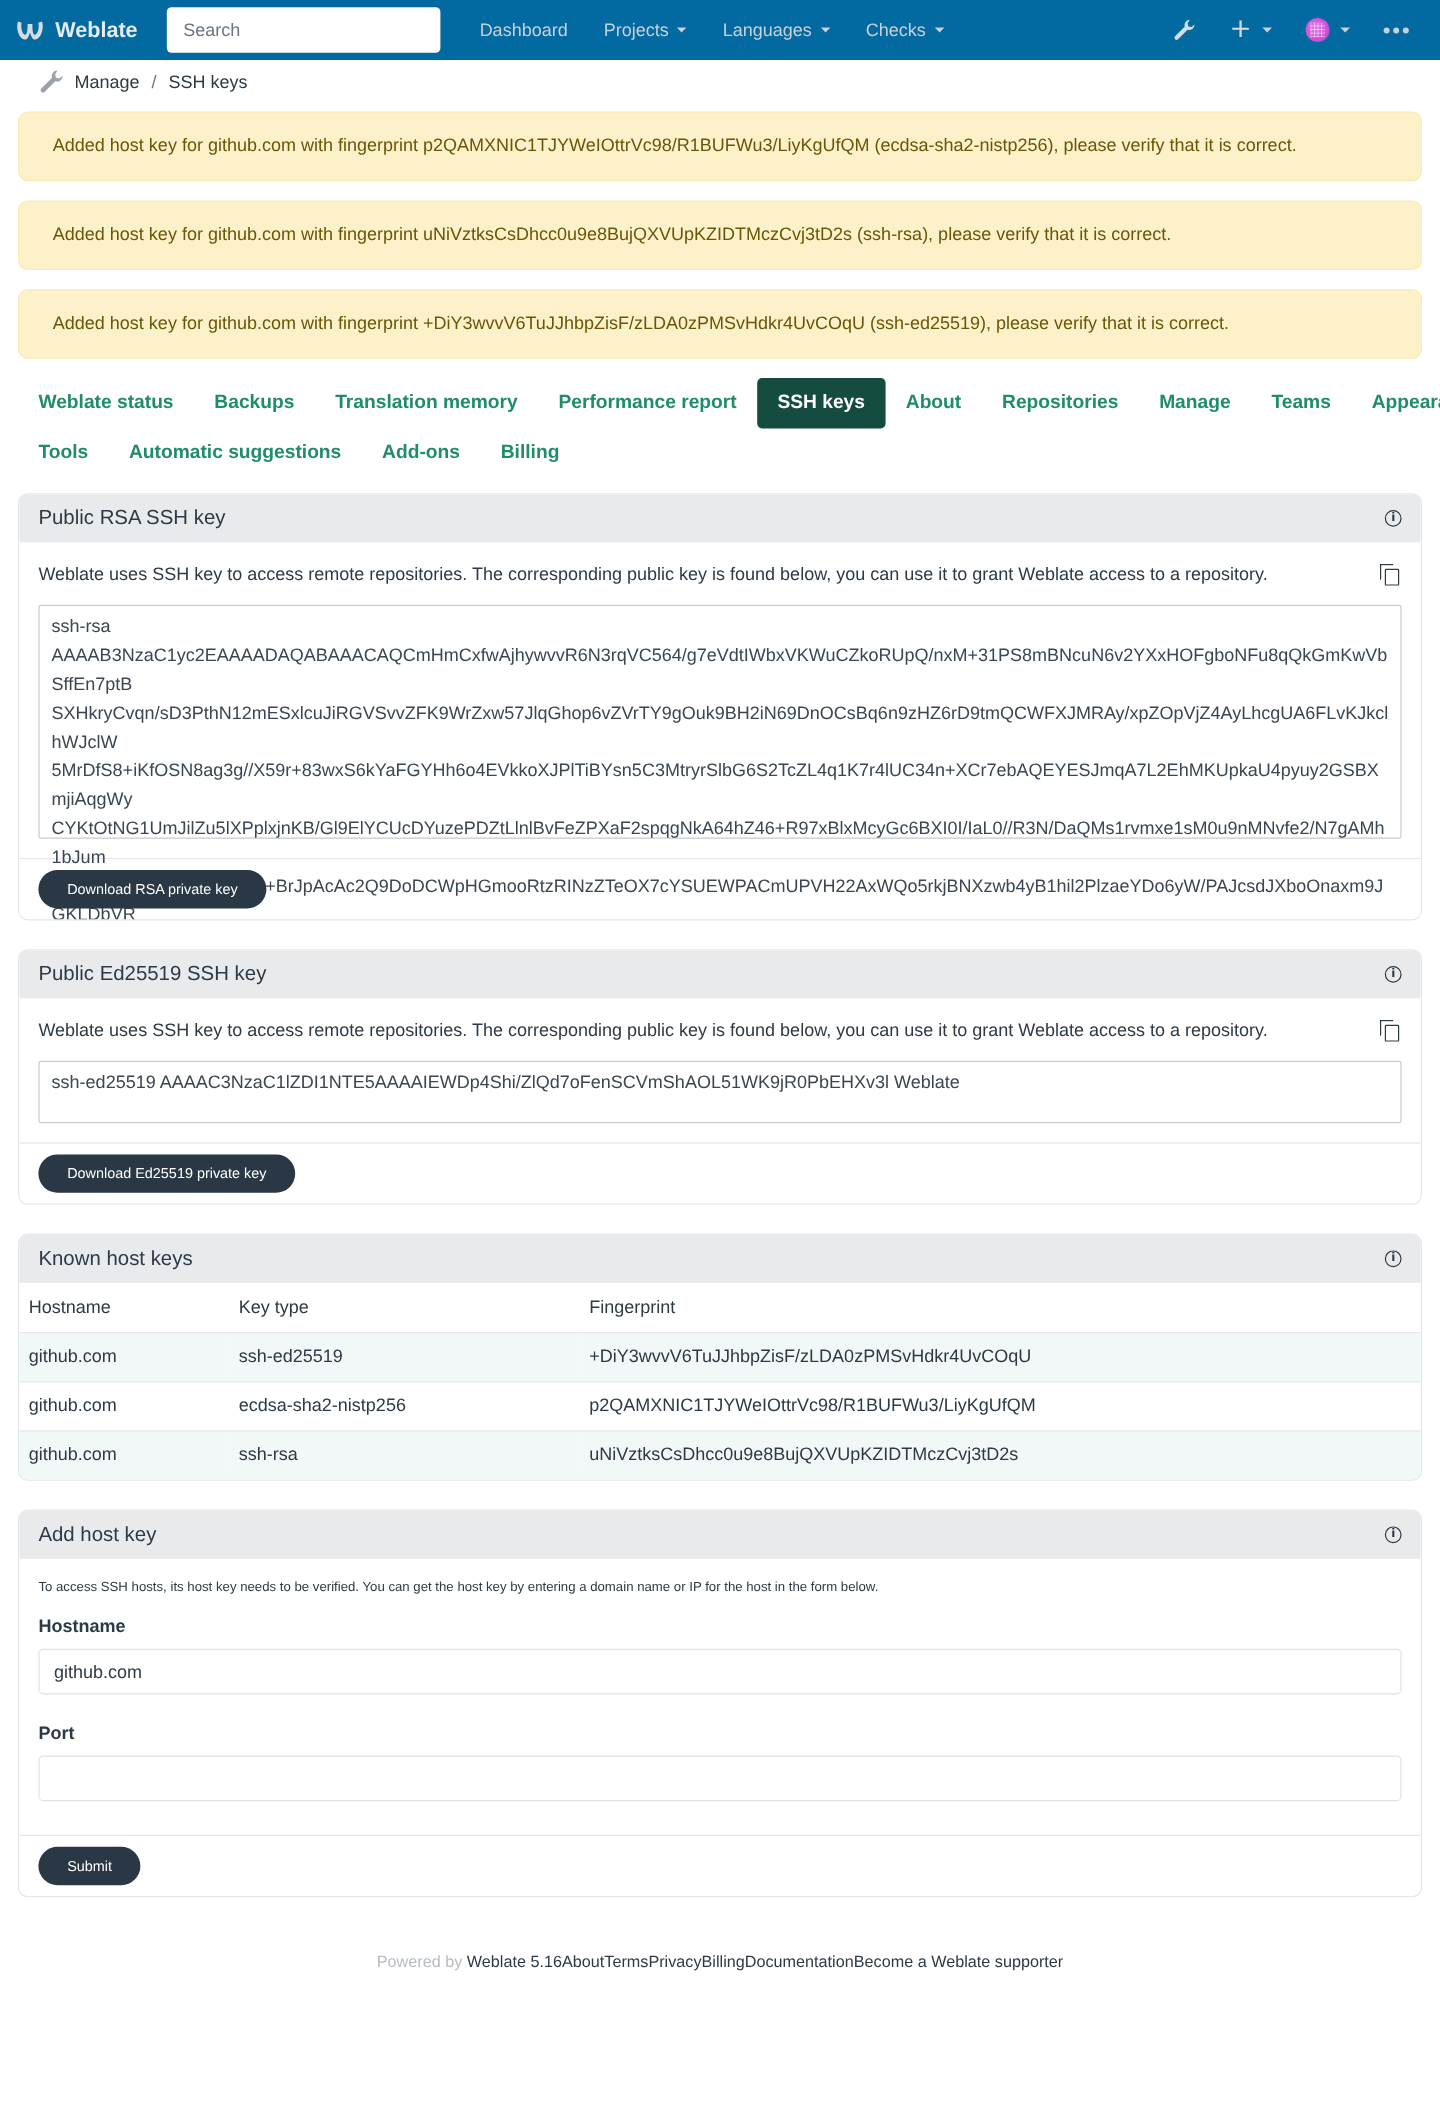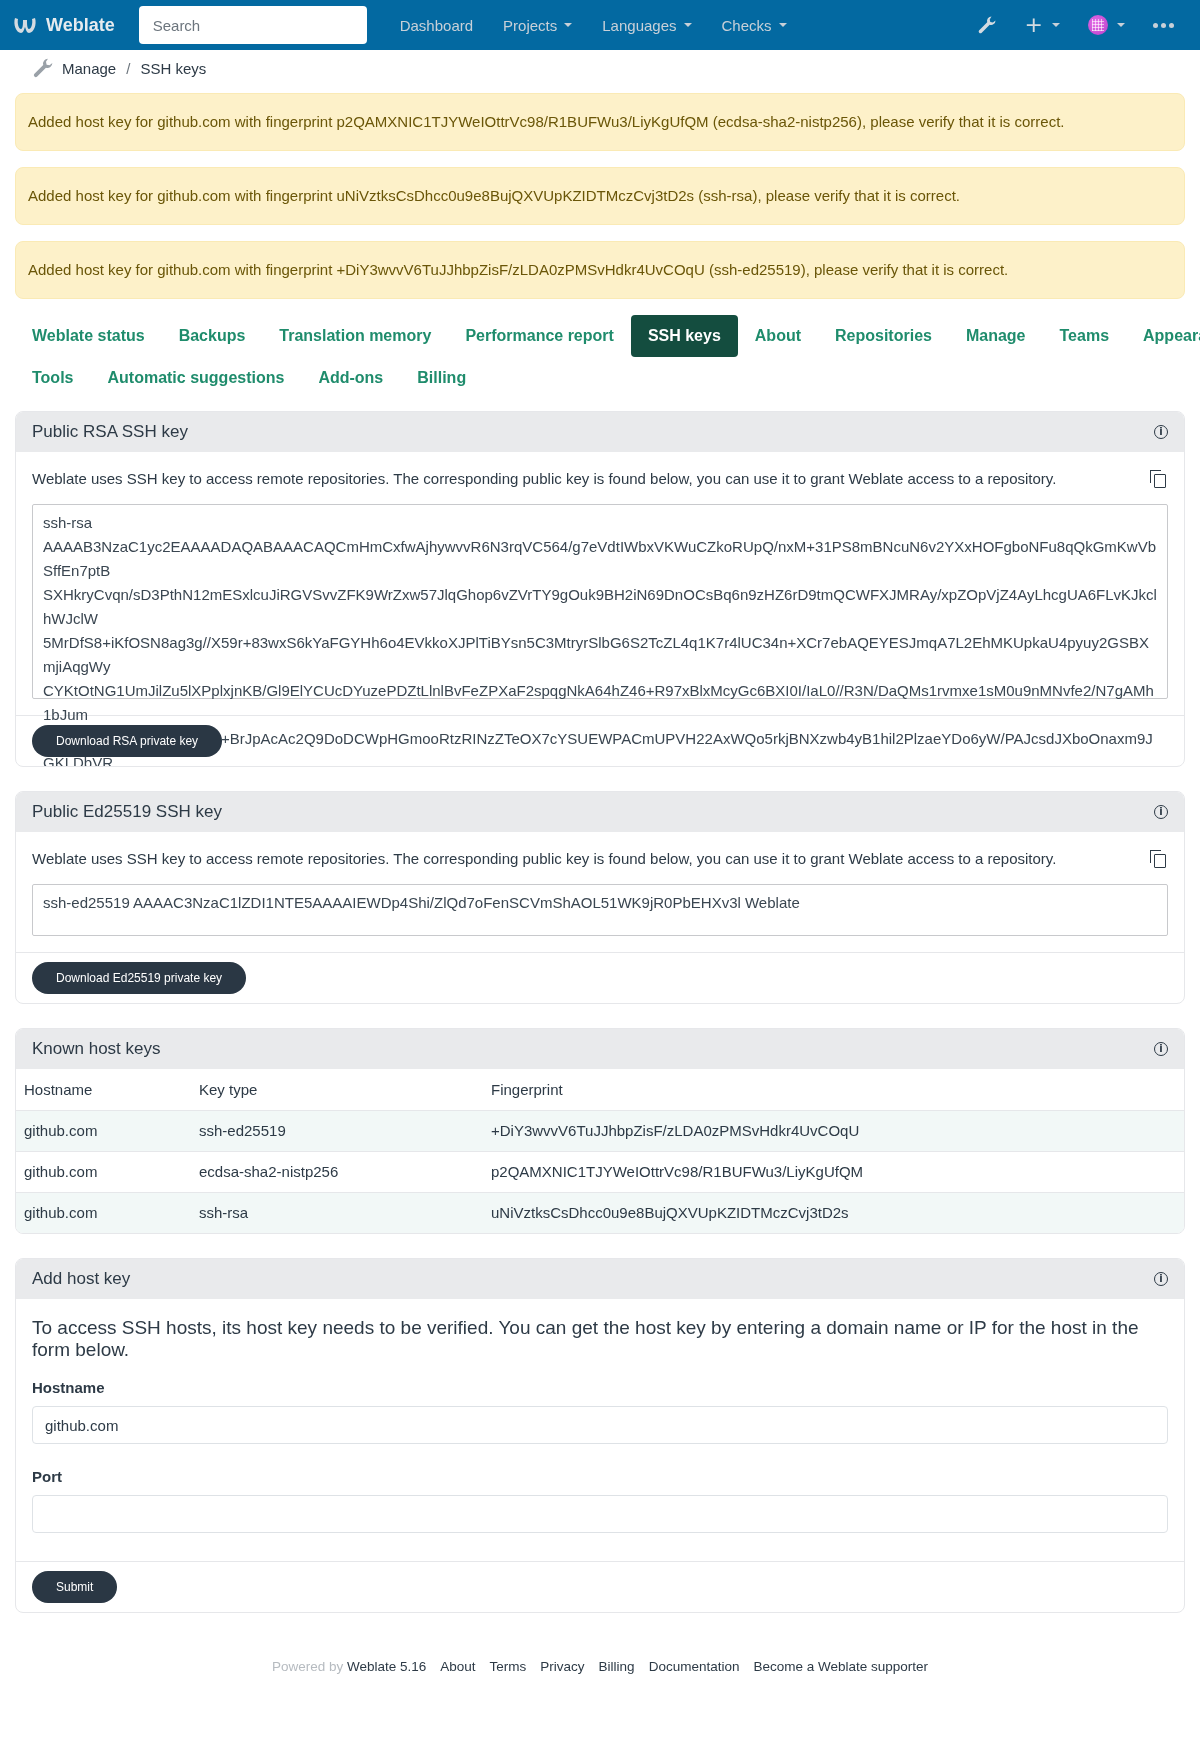--- a/index.html
+++ b/index.html
@@ -77,21 +77,21 @@
   .breadcrumb a { color: #2d3a46; cursor: pointer; }
 
   .container { padding: 0 15px; }
 
   
   .alert {
     background: #fdf1c9;
     border: 1px solid #faeab5;
     border-radius: 8px;
     color: #6a5608;
-    padding: 17px 12px;
+    padding: 17px 28px;
     font-size: 15px;
     margin-bottom: 16px;
     line-height: 22px;
   }
   .alert:first-child { margin-top: 7px; }
 
   
   .tabs {
     display: flex; flex-wrap: wrap;
     margin-top: 2px; margin-bottom: 12px;
@@ -176,25 +176,25 @@
 
   
   .form-label { font-weight: bold; font-size: 15px; margin-bottom: 10px; display: block; }
   .form-input {
     width: 100%; height: 38px;
     border: 1px solid #dee2e6; border-radius: 4px;
     padding: 0 12px; font-size: 15px; color: #2d3a46;
     font-family: "Liberation Sans", sans-serif;
     margin-bottom: 24px;
   }
-  .add-desc { font-size: 19px; margin: 2px 0 18px 0; }
+  .add-desc { font-size: 11px; margin: 2px 0 18px 0; }
 
   
   .footer {
-    display: flex; justify-content: center; gap: 14px;
+    display: flex; justify-content: center; 
     font-size: 13.5px; color: #2d3a46;
     margin-top: 46px; padding-bottom: 40px;
   }
   .footer .muted { color: #b6bbc0; }
   .footer a { cursor: pointer; }
 </style>
 </head>
 <body>
 
 <div class="navbar">

